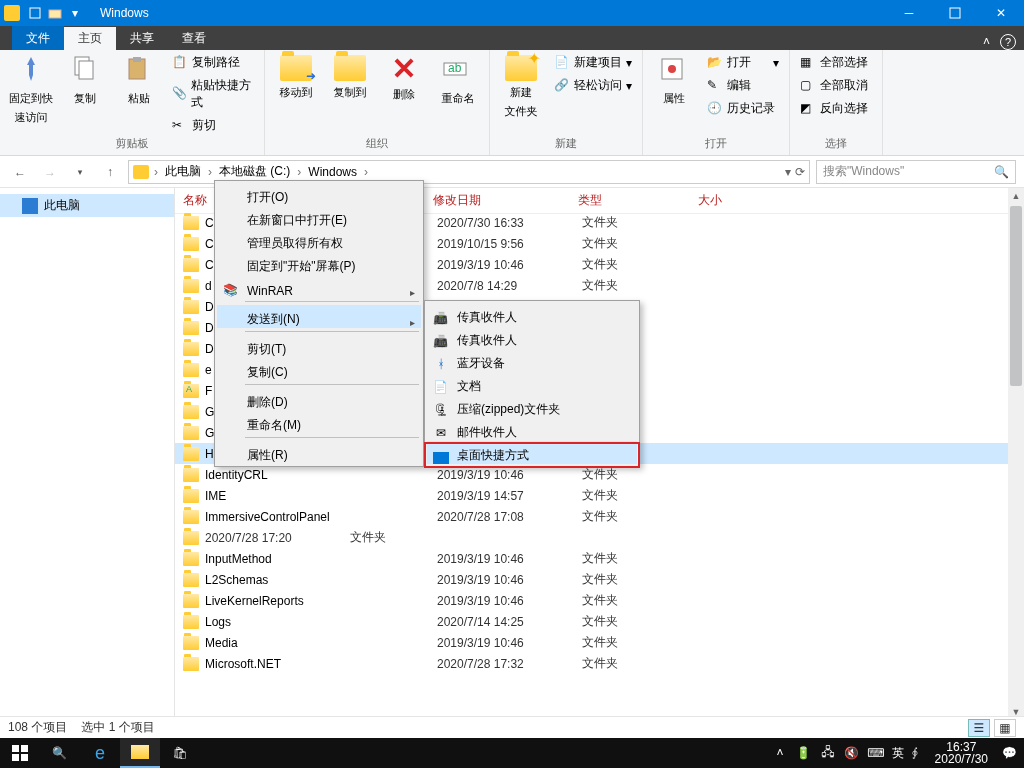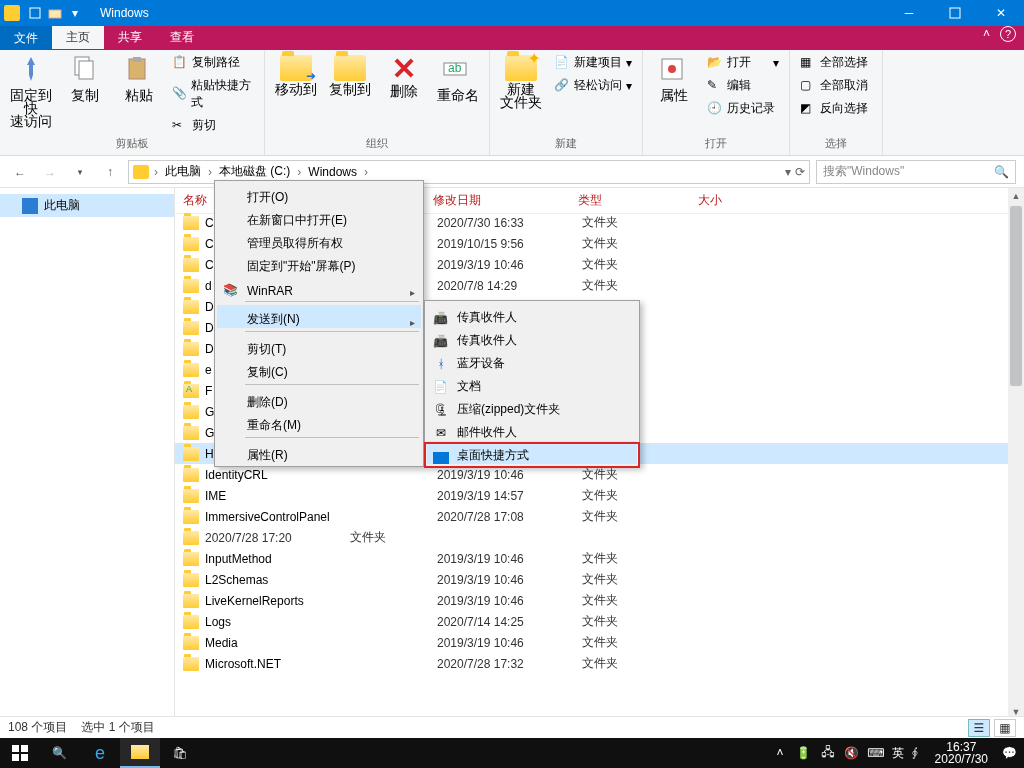--- a/index.html
+++ b/index.html
@@ -9,34 +9,34 @@
 .titlebar{height:26px;background:#0078d7;display:flex;align-items:center;color:#fff}
 .tb-left{display:flex;align-items:center;gap:2px;padding-left:4px}
 .tb-icon{width:16px;height:16px;background:#ffcc33;border-radius:2px}
 .tb-qat{display:flex;gap:2px;margin-left:4px}
 .tb-qat span{width:18px;height:18px;display:flex;align-items:center;justify-content:center}
 .tb-title{margin-left:14px;font-size:12px}
 .tb-right{margin-left:auto;display:flex}
 .tb-btn{width:46px;height:26px;display:flex;align-items:center;justify-content:center;color:#fff}
 
 
-.tabbar{height:24px;background:#be185d;display:flex;align-items:flex-start;padding-left:0}
+.tabbar{height:24px;background:#404040;display:flex;align-items:flex-end;padding-left:12px}
 .tab-file{background:#006cc1;color:#fff;padding:4px 14px;height:24px;display:flex;align-items:center}
 .tab{padding:4px 14px;height:23px;display:flex;align-items:center;color:#fff}
 .tab.active{background:#f5f6f7;color:#333}
 .tab-rgt{margin-left:auto;display:flex;align-items:center;padding-right:8px;gap:10px;color:#fff}
 
 
 .ribbon{height:106px;background:#f5f6f7;border-bottom:1px solid #d9d9d9;display:flex;position:relative}
 .rgroup{display:flex;flex-direction:column;align-items:center;border-right:1px solid #e1e1e1;padding:2px 6px;position:relative}
 .rgroup-body{flex:1;display:flex;align-items:flex-start;gap:4px}
 .rgroup-label{color:#666;font-size:11px;padding-bottom:2px}
 .rbig{display:flex;flex-direction:column;align-items:center;width:50px;padding:3px 2px;gap:2px;text-align:center}
 .rbig .ico{width:32px;height:32px}
-.rbig .lbl{font-size:14px;line-height:13px}
+.rbig .lbl{font-size:11px;line-height:19px}
 .rsm{display:flex;align-items:center;gap:4px;padding:2px 4px;font-size:11px;width:100%}
 .rsm .ico{width:16px;height:16px}
 .rcol{display:flex;flex-direction:column;gap:2px}
 
 
 .ico-pin{width:32px;height:32px;display:flex;justify-content:center}
 .folder32{width:32px;height:26px;background:linear-gradient(#ffe9a6,#ffcc33);border-radius:2px;position:relative}
 .folder32::before{content:"";position:absolute;top:-4px;left:2px;width:12px;height:5px;background:#ffcc33;border-radius:2px 2px 0 0}
 .xred{color:#d9252a;font-size:30px;font-weight:bold;line-height:28px}
 

